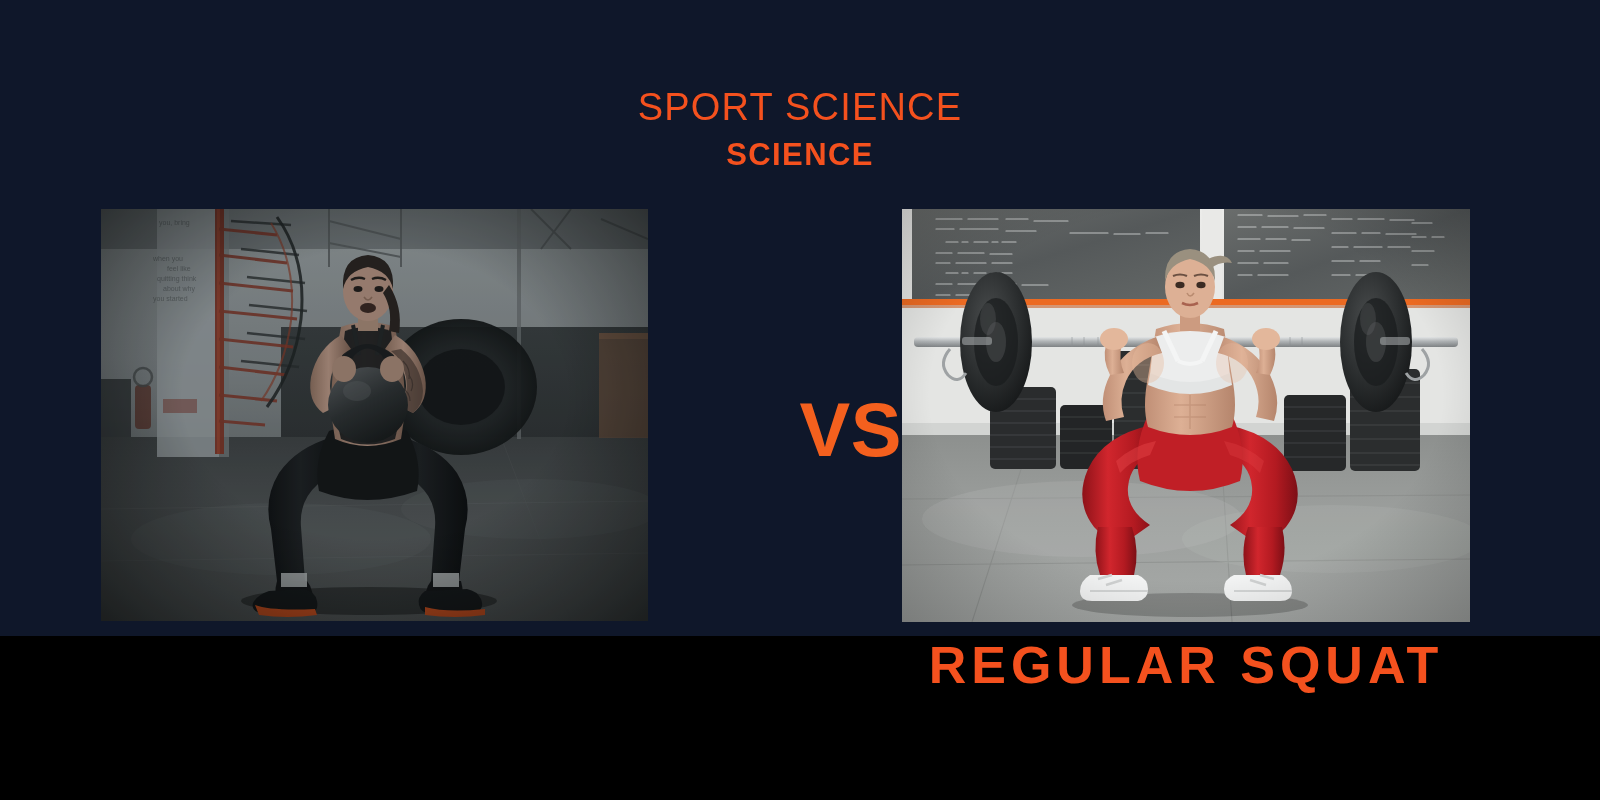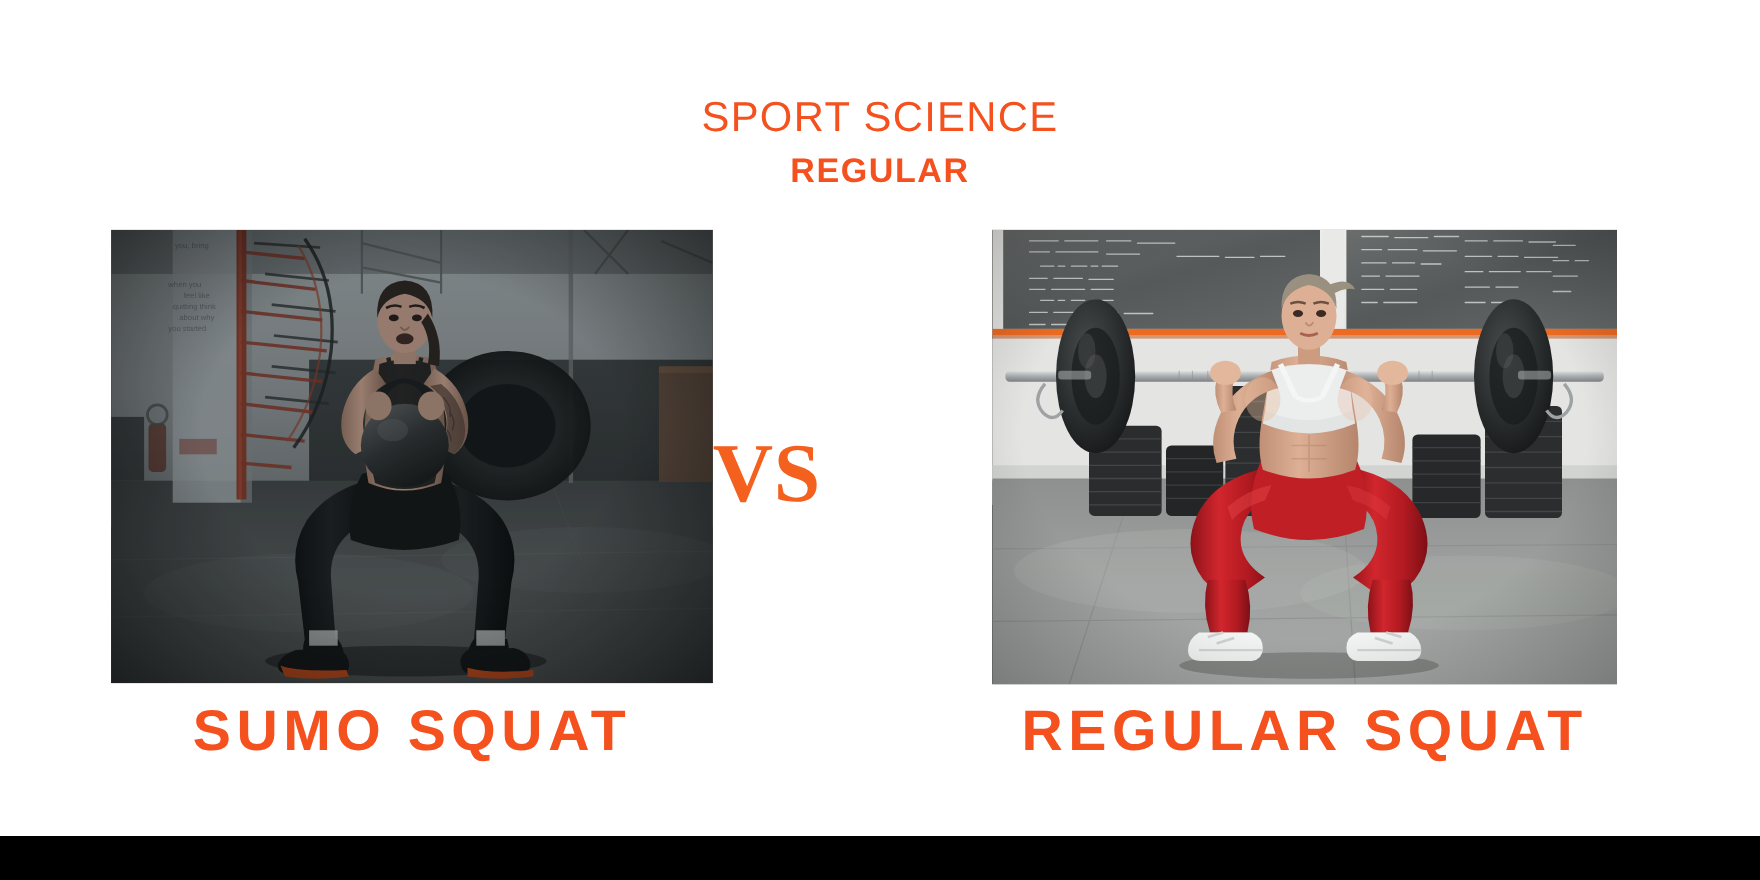--- a/index.html
+++ b/index.html
@@ -9,22 +9,22 @@
   }
   body {
     width: 1600px;
     height: 800px;
     overflow: hidden;
     font-family: "Liberation Sans", sans-serif;
   }
   #infographic {
     position: relative;
     width: 1600px;
-    height: 760px;
-    background: #ffffff;
+    height: 636px;
+    background: #0f172a;
   }
 
   
   #brand-header {
     position: absolute;
     top: 88px;
     left: 0;
     width: 1600px;
     text-align: center;
     line-height: 1;
@@ -72,22 +72,22 @@
     width: 100%;
     height: 100%;
   }
 
   
   #vs-badge {
     position: absolute;
     left: 648px;
     top: 392px;
     width: 254px;
-    text-align: left;
-    font-family: Liberation Serif, serif;
+    text-align: right;
+    font-family: Liberation Sans, sans-serif;
     font-size: 76px;
     font-weight: 700;
     letter-spacing: 0.5px;
     color: #F4601E;
     line-height: 1;
   }
 
   
   .caption {
     position: absolute;
@@ -111,21 +111,21 @@
     text-align: center;
   }
 </style>
 </head>
 <body>
 
 <div id="infographic">
 
   <div id="brand-header">
     <span id="brand-line-1">SPORT SCIENCE</span>
-    <span id="brand-line-2">REGULAR</span>
+    <span id="brand-line-2">SCIENCE</span>
   </div>
 
   <div class="photo-panel" id="panel-left">
     <svg viewBox="0 0 547 412" preserveAspectRatio="none">
       <defs>
         <linearGradient id="lWall" x1="0" y1="0" x2="0" y2="1">
           <stop offset="0%" stop-color="#9aa0a2"></stop>
           <stop offset="55%" stop-color="#868b8e"></stop>
           <stop offset="100%" stop-color="#696e70"></stop>
         </linearGradient>
@@ -491,16 +491,15 @@
         <ellipse cx="299" cy="76" rx="4.6" ry="3.2" fill="#3b2b23"></ellipse>
         <path d="M271 67 q7 -3 14 0 M292 67 q7 -3 14 0" stroke="#6b5042" stroke-width="2.2" fill="none"></path>
         <path d="M285 84 q3 6 7 0" stroke="#b98b70" stroke-width="1.6" fill="none"></path>
         <path d="M280 94 q8 4 16 0" stroke="#a8624f" stroke-width="2.6" fill="none"></path>
       </g>
 
       <rect x="0" y="0" width="568" height="413" fill="url(#rVig)"></rect>
     </svg>
   </div>
 
-  <div class="caption" id="caption-left">SUMO SQUAT</div>
   <div class="caption" id="caption-right">REGULAR SQUAT</div>
 
 </div>
 
 </body></html>

